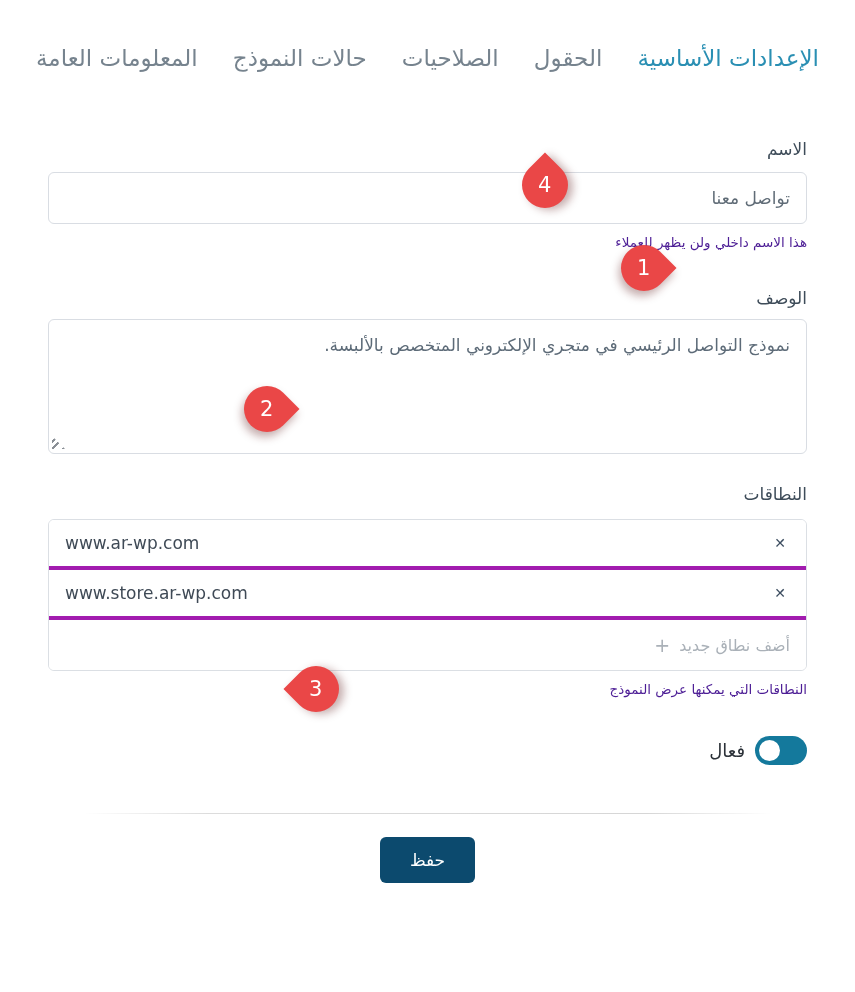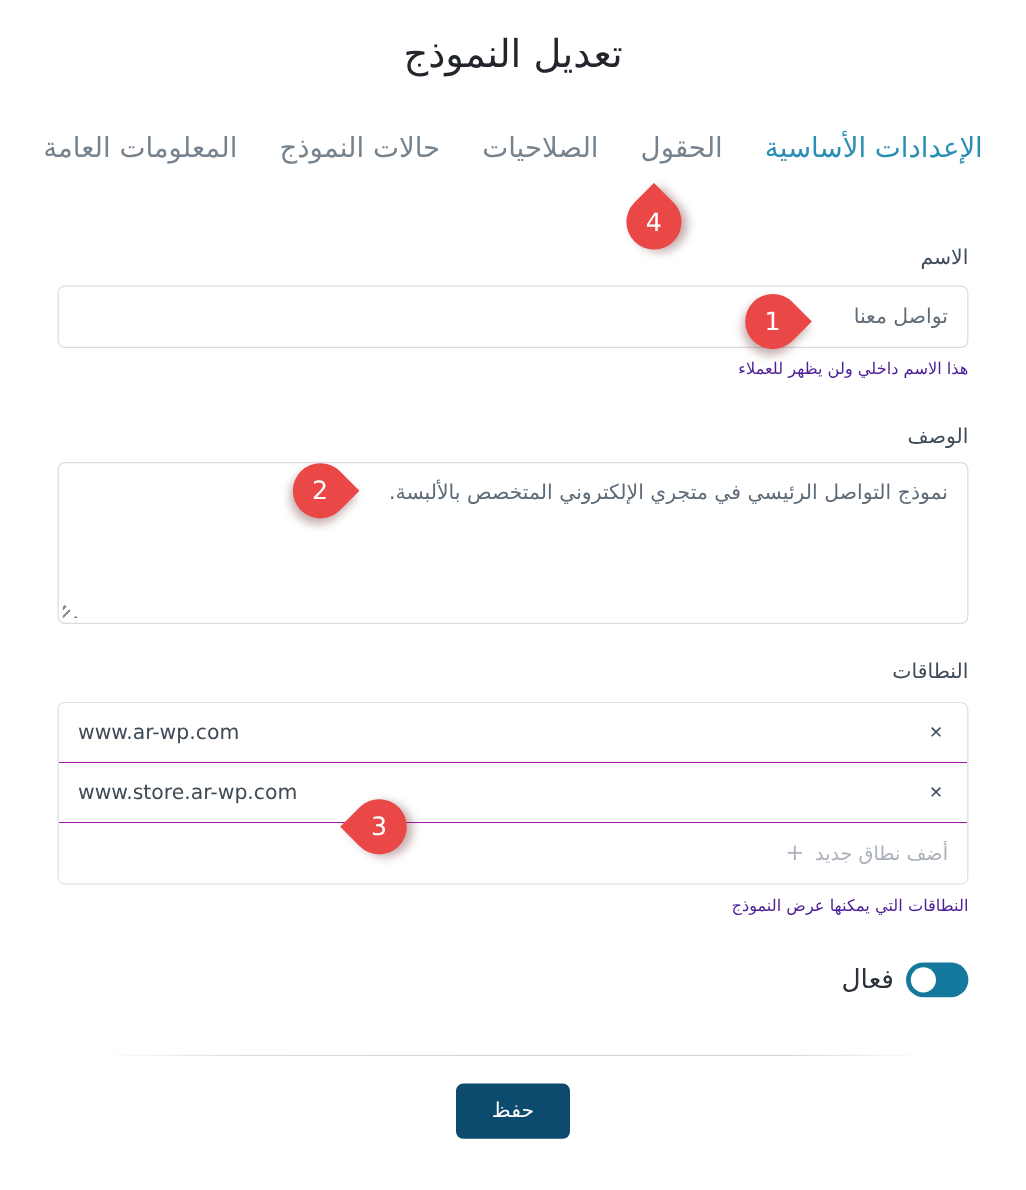--- a/index.html
+++ b/index.html
@@ -28,35 +28,35 @@
   .textarea-wrap { position:relative; margin-top:9px; }
   .text-area { display:block; width:100%; height:135px; padding:12px 16px;
                border:1px solid #d9dde3; border-radius:6px; font-size:17px; color:#5d6b78;
                line-height:26px; font-family:inherit; resize:none; outline:none; text-align:right; }
   .resize-handle { position:absolute; left:4px; bottom:5px; width:13px; height:13px; cursor:nwse-resize;
     background:repeating-linear-gradient(135deg, transparent 0 3px, #8a8f96 3px 5px, transparent 5px 8px, #8a8f96 8px 10px, transparent 10px 13px);
     clip-path:polygon(0 0, 0 100%, 100% 100%); }
 
   .domain-list { margin-top:13px; border:1px solid #dbdfe4; border-radius:6px; overflow:hidden; }
   .domain-row { display:flex; direction:ltr; justify-content:space-between; align-items:center;
-                height:50px; padding:0 16px; border-bottom:1px solid #a21caf; background:#fff; }
+                height:50px; padding:0 16px; border-bottom:4px solid #a21caf; background:#fff; }
   .domain-url { font-size:17px; color:#3f4a56; }
   .remove-btn { font-size:14px; font-weight:700; color:#3c4d60; cursor:pointer; line-height:1;
                 background:none; border:none; padding:2px 4px; font-family:inherit; }
   .add-row { display:flex; align-items:center; gap:9px; height:50px; padding:0 16px;
              color:#aab1b8; cursor:pointer; background:#fff; }
   .add-plus { font-size:19px; line-height:1; }
   .add-label { font-size:16px;text-align:right; }
 
   .toggle-row { display:flex; align-items:center; gap:10px; margin-top:37px; height:30px; }
   .toggle { position:relative; width:52px; height:29px; border-radius:15px; background:#14799c;
             cursor:pointer; flex:0 0 auto; }
   .toggle .knob { position:absolute; left:4px; top:4px; width:21px; height:21px;
                   border-radius:50%; background:#fff; }
-  .toggle-label { font-size:22px; color:#2b3138;margin-left:22px; }
+  .toggle-label { font-size:18px; color:#2b3138;margin-left:22px; }
 
   .divider { height:1px; margin:48px 36px 0;
              background:linear-gradient(to right, rgba(0,0,0,0) 0%, #dcdcdc 18%, #d6d6d6 82%, rgba(0,0,0,0) 100%); }
 
   .button-row { margin-top:23px; text-align:center; }
   .save-button { display:inline-block; min-width:94px; height:46px; padding:0 30px;
                  background:#0c4a6e; color:#ffffff; font-size:17px; font-family:inherit;
                  border:none; border-radius:6px; cursor:pointer; }
 
   
@@ -73,21 +73,20 @@
   .marker-1 { top:245px; left:621px; }
   .marker-2 { top:386px; left:244px; }
   .marker-3 { top:666px; left:293px; }
   .marker-4 { top:162px; left:522px; }
 </style>
 </head>
 <body>
 
 <div class="page">
 
-  <h1 class="page-title">تعديل النموذج</h1>
 
   <nav class="tabs">
     <span class="tab active">الإعدادات الأساسية</span>
     <span class="tab">الحقول</span>
     <span class="tab">الصلاحيات</span>
     <span class="tab">حالات النموذج</span>
     <span class="tab">المعلومات العامة</span>
   </nav>
 
   <div class="content">

